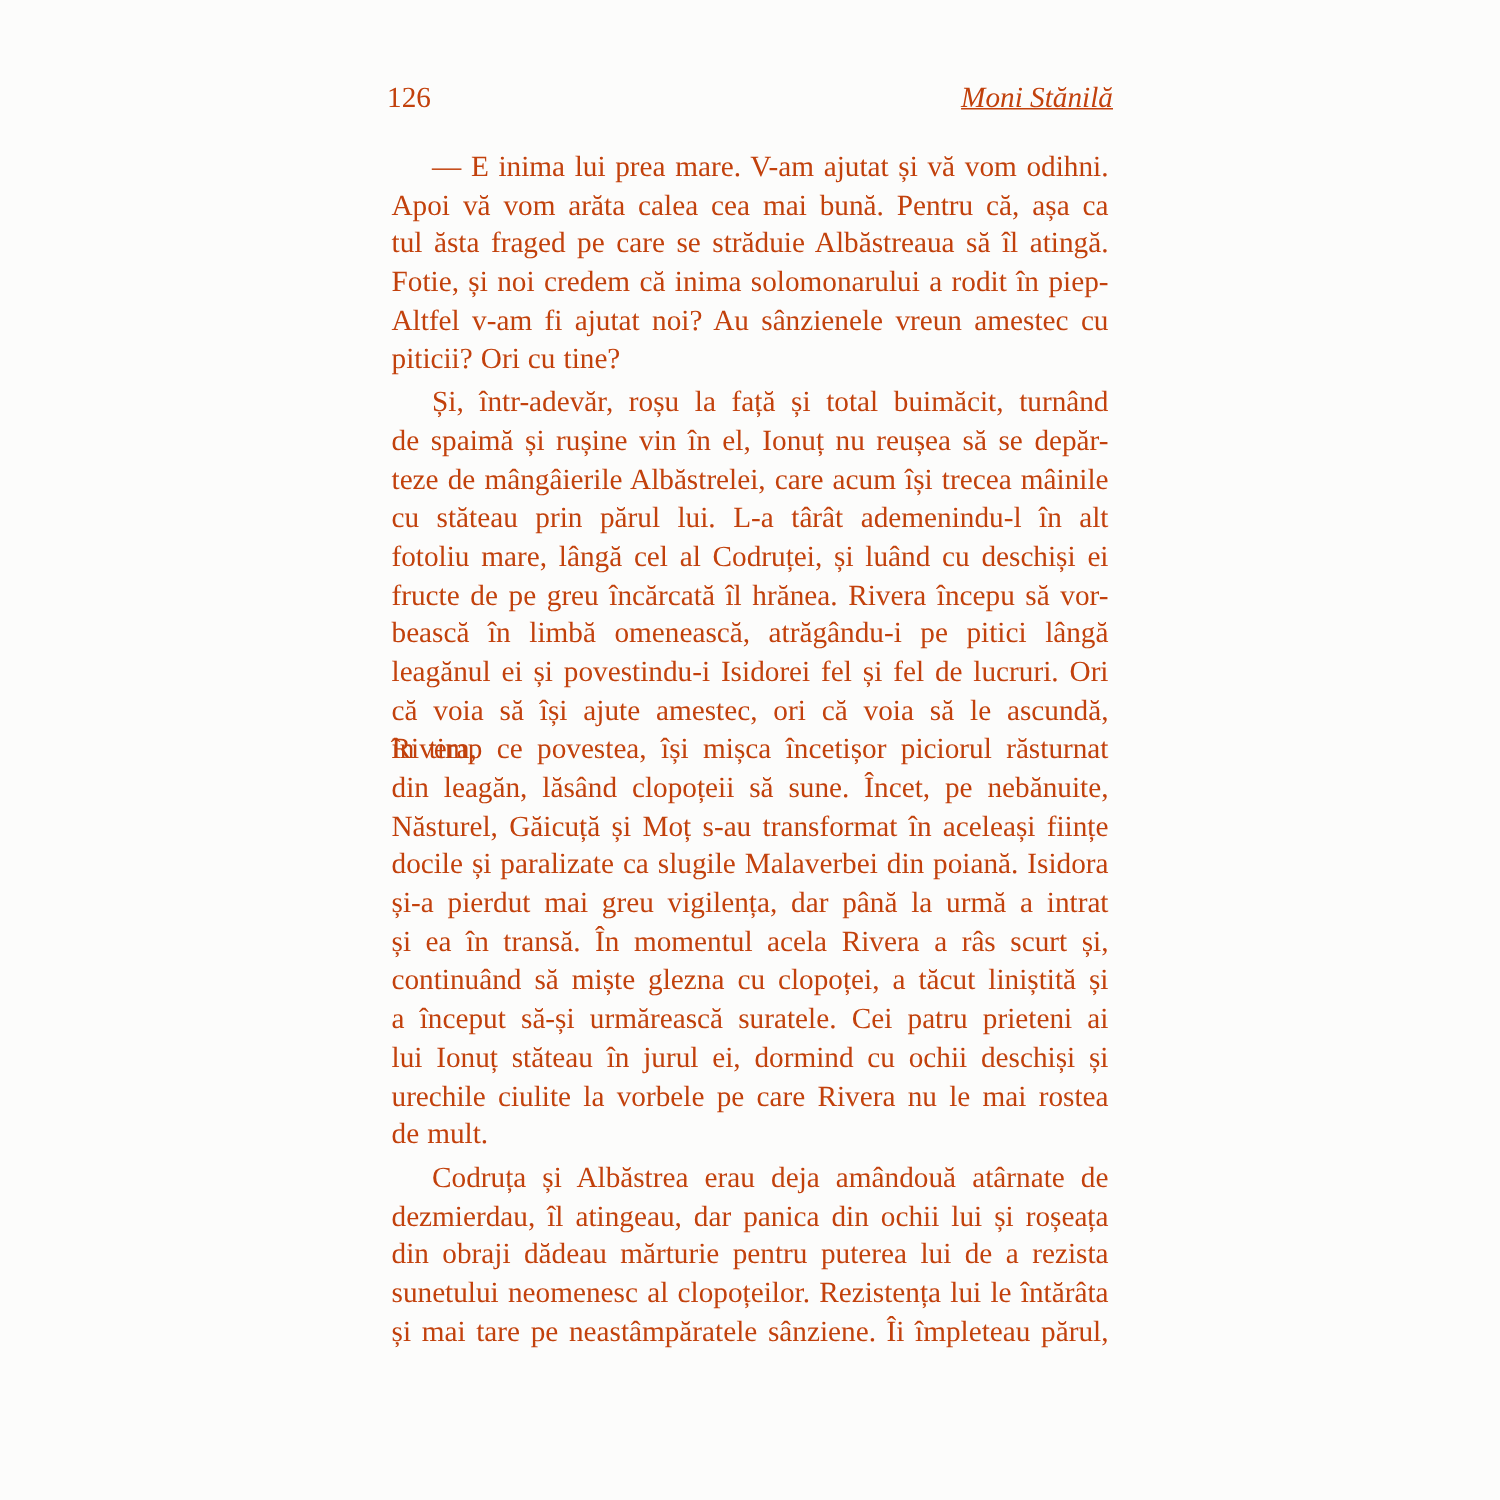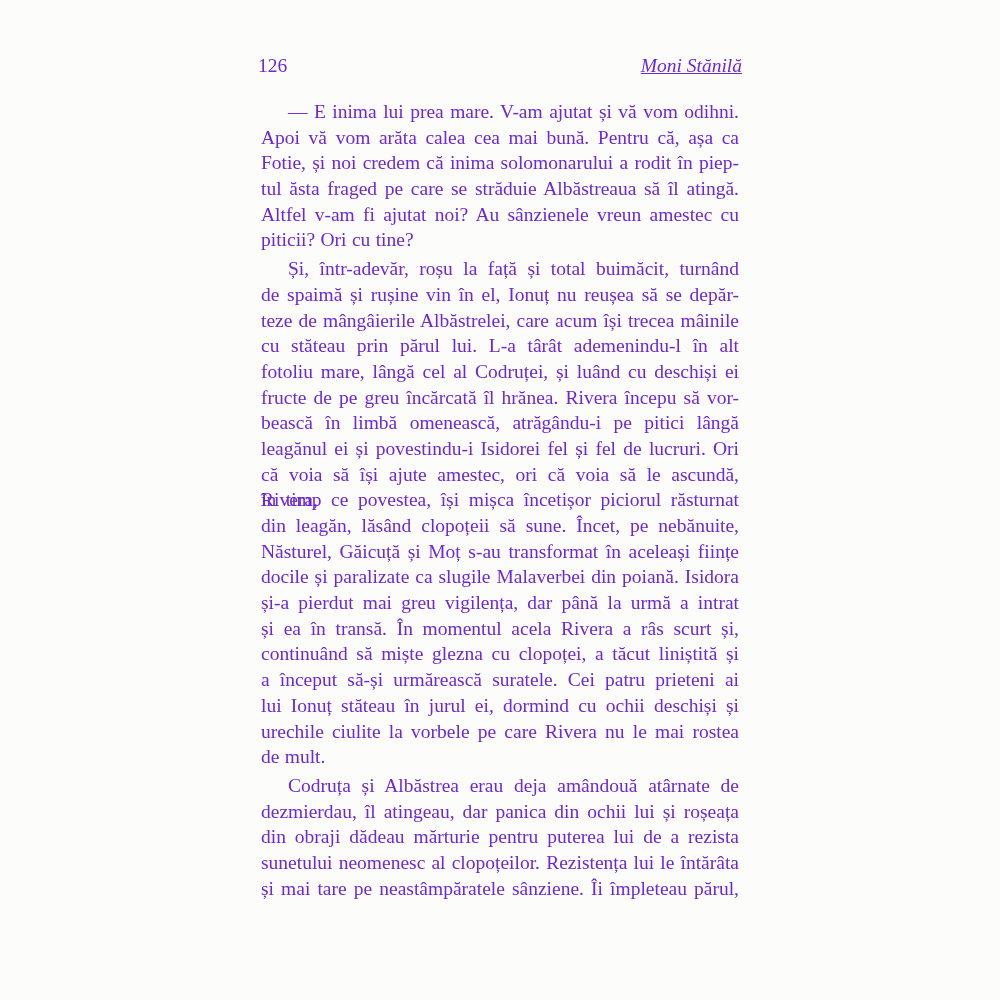--- a/index.html
+++ b/index.html
@@ -6,21 +6,21 @@
     margin: 0;
     padding: 0;
     background: #ffffff;
   }
   .scan-page {
     position: relative;
     width: 1000px;
     height: 1000px;
     background: #fcfcfb;
     font-family: "Liberation Serif", "DejaVu Serif", serif;
-    color: #6d28d9;
+    color: #c2410c;
     overflow: hidden;
   }
   .text-block {
     position: absolute;
     left: 258px;
     top: 54px;
     width: 484px;
   }
   .running-head {
     display: flex;
@@ -61,22 +61,22 @@
 <div class="scan-page">
   <div class="text-block">
     <div class="running-head">
       <span class="page-number">126</span>
       <span class="author">Moni Stănilă</span>
     </div>
     <div class="page-body">
         <div class="paragraph">
           <div class="line indent">— E inima lui prea mare. V-am ajutat și vă vom odihni.</div>
           <div class="line">Apoi vă vom arăta calea cea mai bună. Pentru că, așa ca</div>
+          <div class="line">tul ăsta fraged pe care se străduie Albăstreaua să îl atingă.</div>
           <div class="line">Fotie, și noi credem că inima solomonarului a rodit în piep-</div>
-          <div class="line">tul ăsta fraged pe care se străduie Albăstreaua să îl atingă.</div>
           <div class="line">Altfel v-am fi ajutat noi? Au sânzienele vreun amestec cu</div>
           <div class="line last">piticii? Ori cu tine?</div>
         </div>
         <div class="paragraph">
           <div class="line indent">Și, într-adevăr, roșu la față și total buimăcit, turnând</div>
           <div class="line">de spaimă și rușine vin în el, Ionuț nu reușea să se depăr-</div>
           <div class="line">teze de mângâierile Albăstrelei, care acum își trecea mâinile</div>
           <div class="line">cu stăteau prin părul lui. L-a târât ademenindu-l în alt</div>
           <div class="line">fotoliu mare, lângă cel al Codruței, și luând cu deschiși ei</div>
           <div class="line">fructe de pe greu încărcată îl hrănea. Rivera începu să vor-</div>

